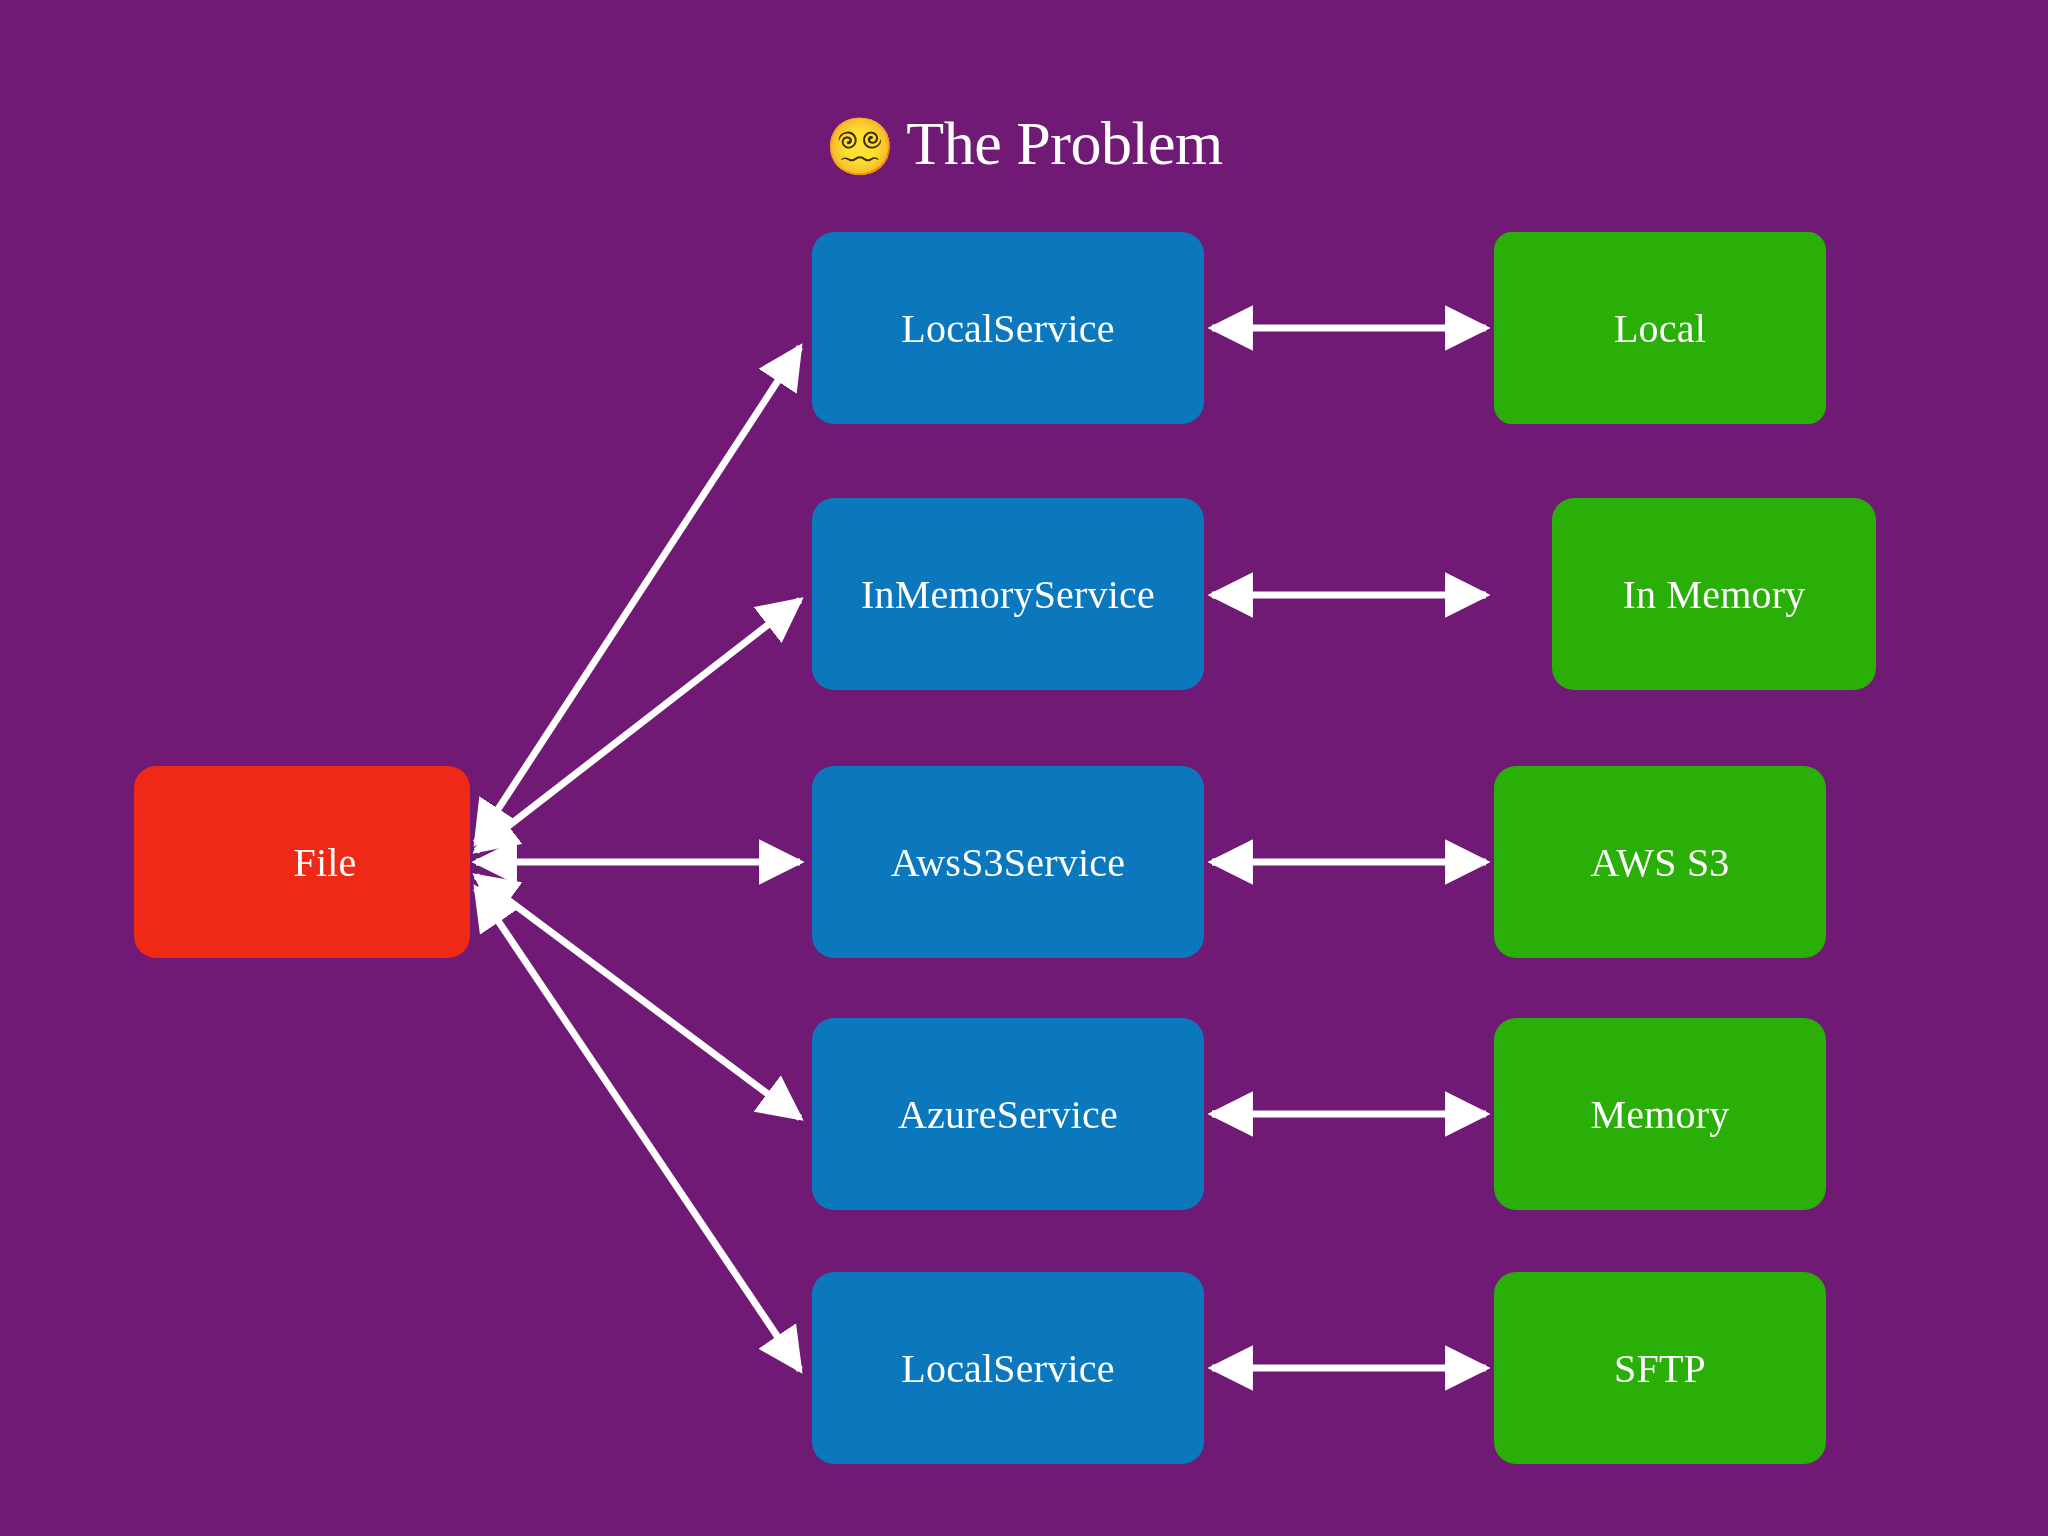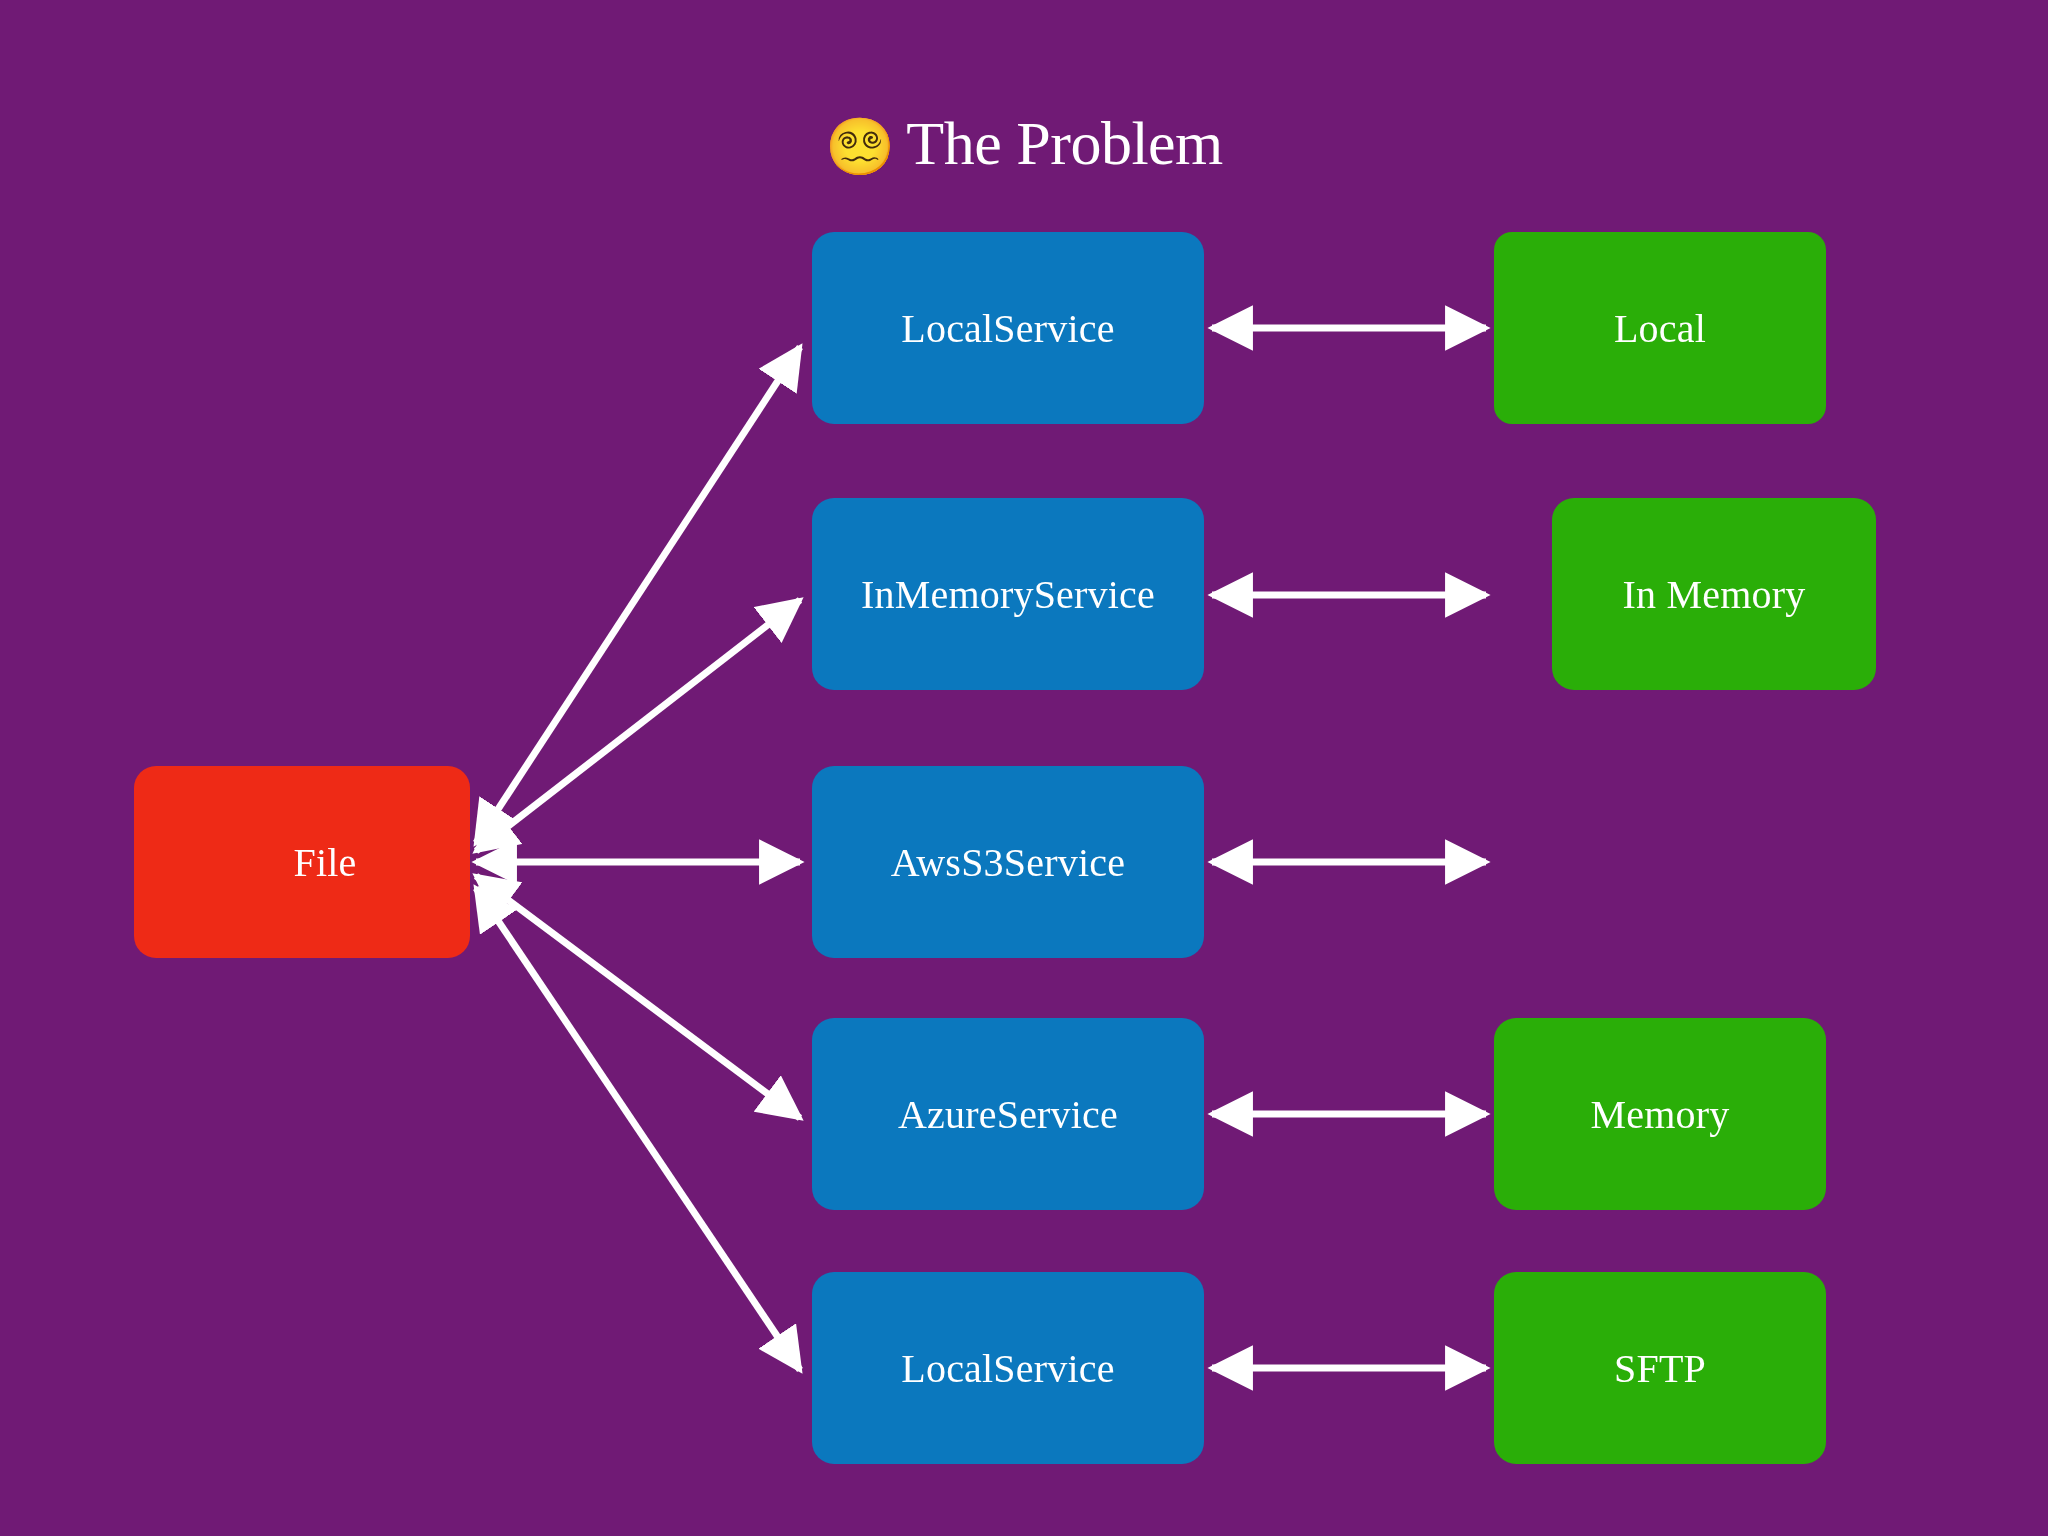--- a/index.html
+++ b/index.html
@@ -120,20 +120,23 @@
   <div class="node service" style="left:812px; top:1272px; width:392px; height:192px;">
     <span>LocalService</span>
   </div>
 
   <div class="node backend" style="left:1494px; top:232px; width:332px; height:192px;border-radius:18px;">
     <span>Local</span>
   </div>
   <div class="node backend" style="left:1552px; top:498px; width:324px; height:192px;">
     <span>In Memory</span>
   </div>
+  <div class="node backend" style="left:1494px; top:766px; width:332px; height:192px;">
+    <span>AWS S3</span>
+  </div>
   <div class="node backend" style="left:1494px; top:1018px; width:332px; height:192px;">
     <span>Memory</span>
   </div>
   <div class="node backend" style="left:1494px; top:1272px; width:332px; height:192px;">
     <span>SFTP</span>
   </div>
 
 </div>
 
 </body></html>

